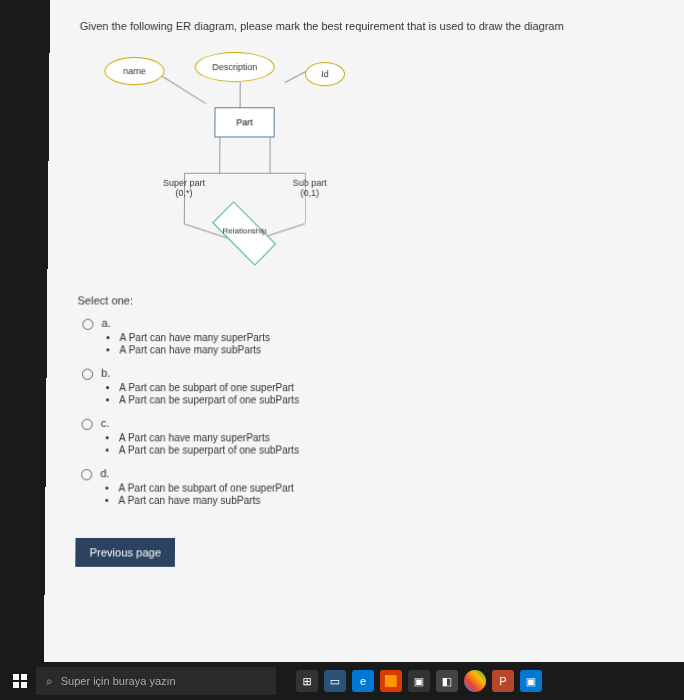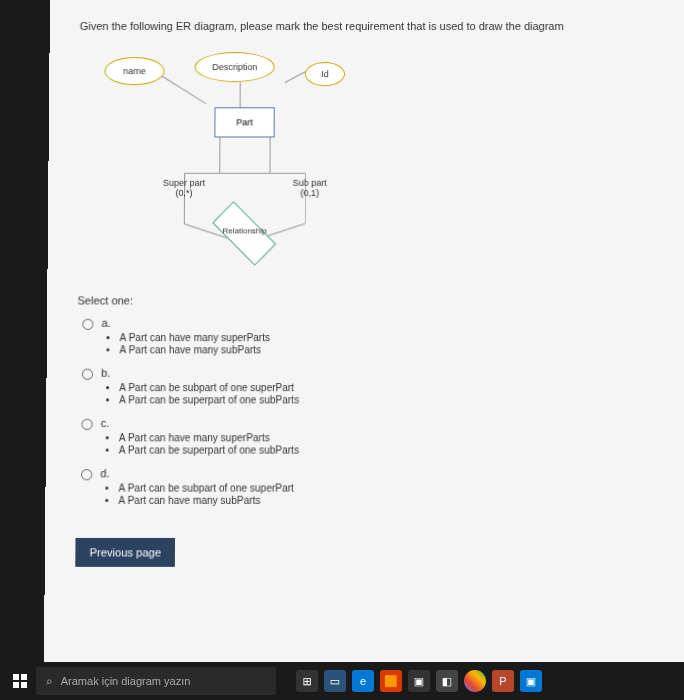--- a/index.html
+++ b/index.html
@@ -283,21 +283,21 @@
   <div class="tb-start">
     <svg width="14" height="14" viewBox="0 0 14 14">
         <rect x="0" y="0" width="6" height="6" fill="#fff"></rect>
         <rect x="8" y="0" width="6" height="6" fill="#fff"></rect>
         <rect x="0" y="8" width="6" height="6" fill="#fff"></rect>
         <rect x="8" y="8" width="6" height="6" fill="#fff"></rect>
       </svg>
   </div>
   <div class="search-box">
     <span class="search-icon">⌕</span>
-    <span>Aramak için diagram yazın</span>
+    <span>Super için buraya yazın</span>
   </div>
   <div class="tb-icons">
     <div class="tb-icon ic1">⊞</div>
     <div class="tb-icon ic2">▭</div>
     <div class="tb-icon ic3">e</div>
     <div class="tb-icon ic4">🟧</div>
     <div class="tb-icon ic5">▣</div>
     <div class="tb-icon ic6">◧</div>
     <div class="tb-icon ic7"></div>
     <div class="tb-icon ic8">P</div>

